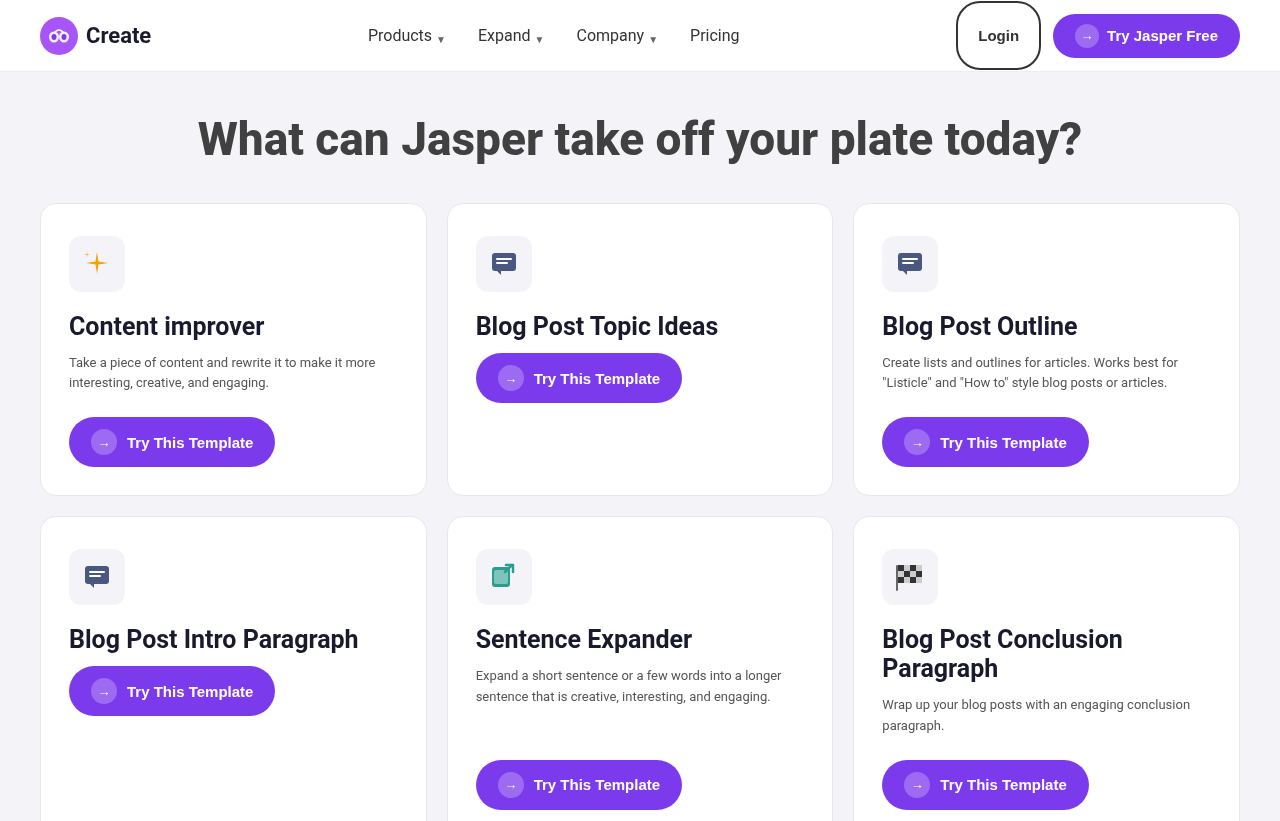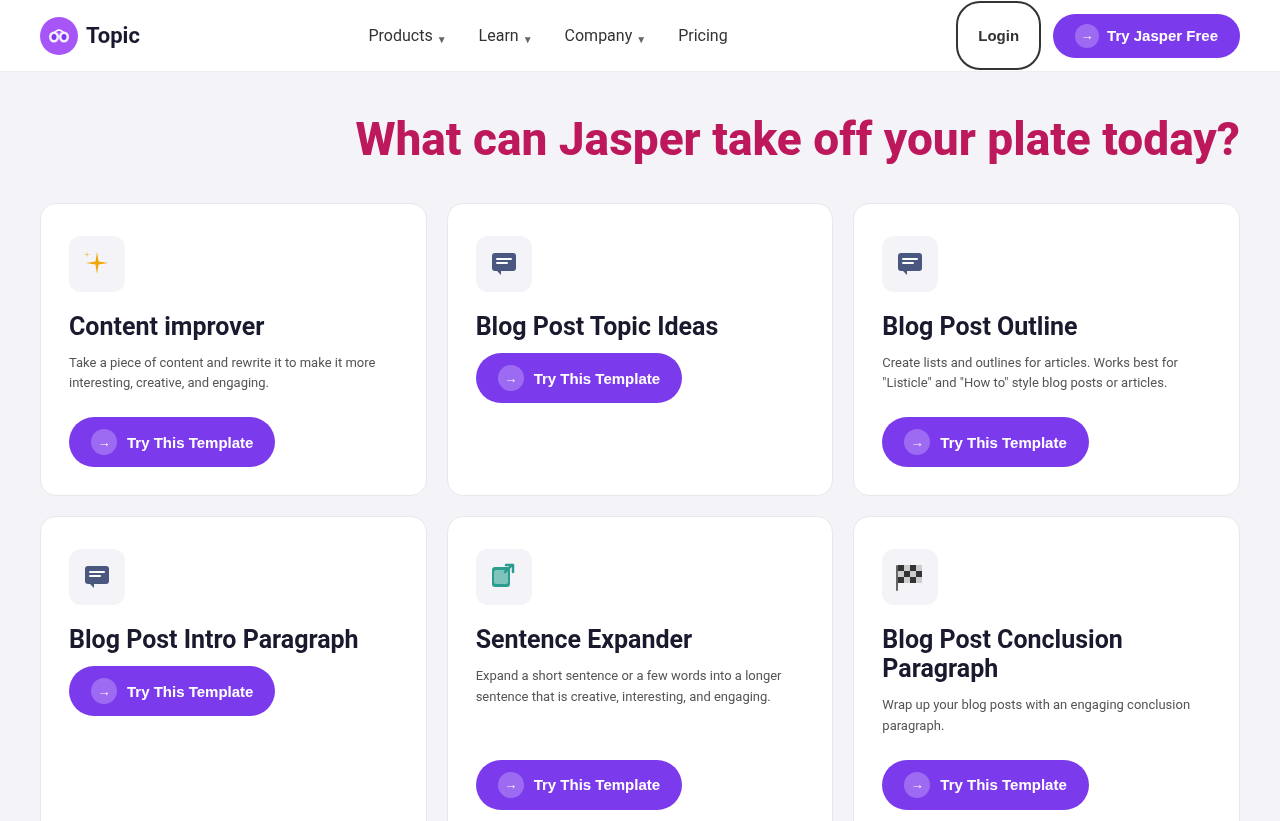--- a/index.html
+++ b/index.html
@@ -94,24 +94,24 @@
       font-size: 13px;
     }
 
     
     main {
       background: #f4f4f8;
       padding: 40px 40px 40px;
     }
 
     .hero-title {
-      text-align: right;
+      text-align: center;
       font-size: 46px;
       font-weight: 800;
-      color: #be185d;
+      color: #404040;
       margin-bottom: 36px;
       line-height: 1.2;
     }
 
     .cards-grid {
       display: grid;
       grid-template-columns: repeat(3, 1fr);
       gap: 20px;
       max-width: 1200px;
       margin: 0 auto;
@@ -191,30 +191,30 @@
       <ellipse cx="14" cy="20" rx="2.5" ry="3" fill="#7c3aed"></ellipse>
       <ellipse cx="24" cy="20" rx="2.5" ry="3" fill="#7c3aed"></ellipse>
       <path d="M15 15 Q19 11 23 15" stroke="white" stroke-width="1.5" fill="none" stroke-linecap="round"></path>
       <defs>
         <linearGradient id="logoGrad" x1="0" y1="0" x2="38" y2="38">
           <stop offset="0%" stop-color="#a855f7"></stop>
           <stop offset="100%" stop-color="#6366f1"></stop>
         </linearGradient>
       </defs>
     </svg>
-    <span class="nav-logo-text">Topic</span>
+    <span class="nav-logo-text">Create</span>
   </a>
 
   <div class="nav-links">
     <a class="nav-link" href="#">
       <span>Products</span>
       <span class="chevron">▼</span>
     </a>
     <a class="nav-link" href="#">
-      <span>Learn</span>
+      <span>Expand</span>
       <span class="chevron">▼</span>
     </a>
     <a class="nav-link" href="#">
       <span>Company</span>
       <span class="chevron">▼</span>
     </a>
     <a class="nav-link" href="#">
       <span>Pricing</span>
     </a>
   </div>

